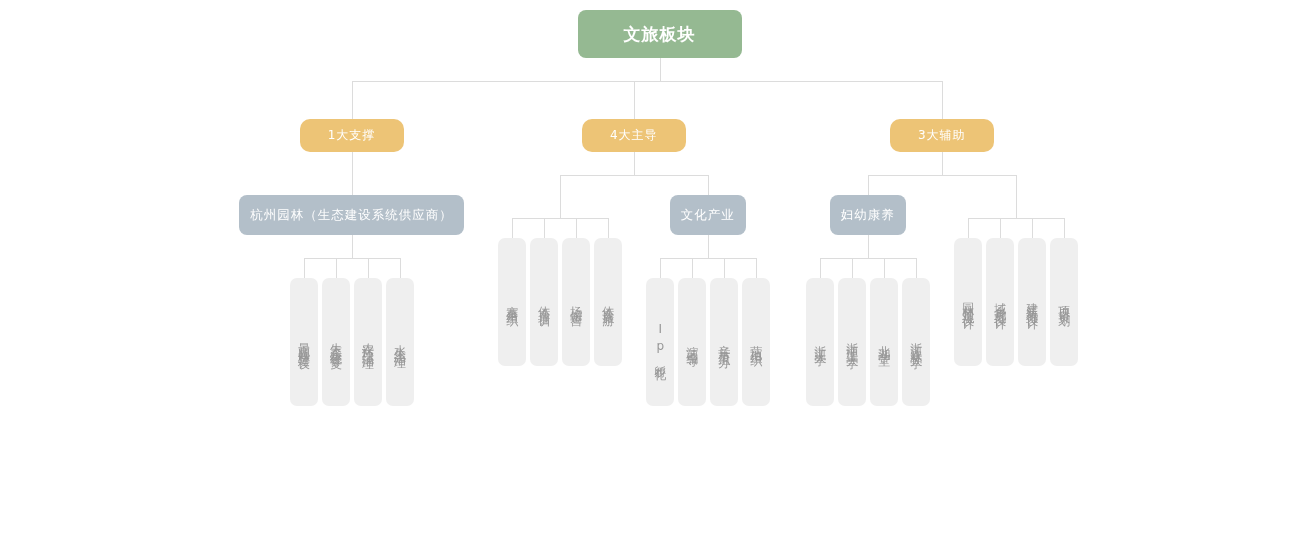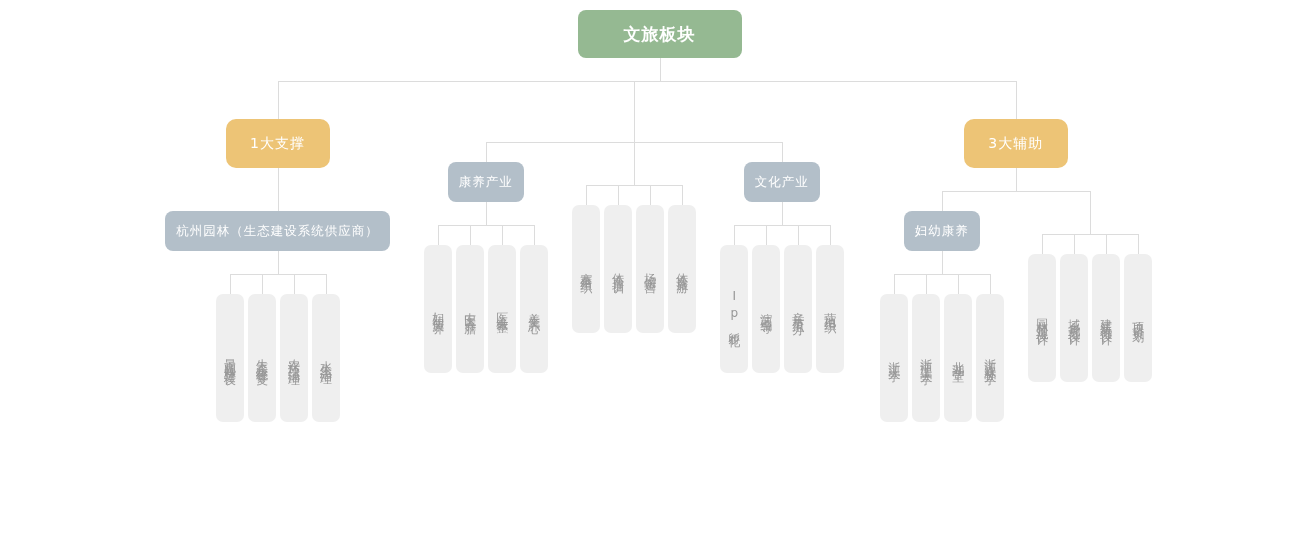--- a/index.html
+++ b/index.html
@@ -94,24 +94,24 @@
     padding: 0 46px;
     background: var(--root-bg, #95b992);
     color: var(--node-text, #ffffff);
     font-size: 17px;
     font-weight: bold;
     border-radius: 8px;
     letter-spacing: 1px;
   }
   .branch {
     width: 104px;
-    height: 49px;
+    height: 33px;
     background: var(--branch-bg, #edc476);
     color: var(--node-text, #ffffff);
-    font-size: 14px;
+    font-size: 12px;
     border-radius: 10px;
     letter-spacing: 1px;
   }
   .category {
     height: 40px;
     padding: 0 11px;
     background: var(--category-bg, #b3bfc9);
     color: var(--node-text, #ffffff);
     font-size: 12.5px;
     border-radius: 8px;
@@ -164,39 +164,25 @@
                 </li>
               <li>
                   <div class="node leaf">水生态治理</div>
                 </li>
             </ul>
           </li>
         </ul>
       </li>
 
       <li>
+        <div class="node branch">
+          <span>4大主导</span>
+        </div>
         <ul class="groups">
 
-          <li>
-            <div class="node category">康养产业</div>
-            <ul class="leaves">
-              <li>
-                  <div class="node leaf">妇幼康养</div>
-                </li>
-              <li>
-                  <div class="node leaf">中医养膳</div>
-                </li>
-              <li>
-                  <div class="node leaf">医美微整</div>
-                </li>
-              <li>
-                  <div class="node leaf">养生养心</div>
-                </li>
-            </ul>
-          </li>
 
           <li>
             <ul class="leaves">
               <li>
                   <div class="node leaf">赛事组织</div>
                 </li>
               <li>
                   <div class="node leaf">体育培训</div>
                 </li>
               <li>

